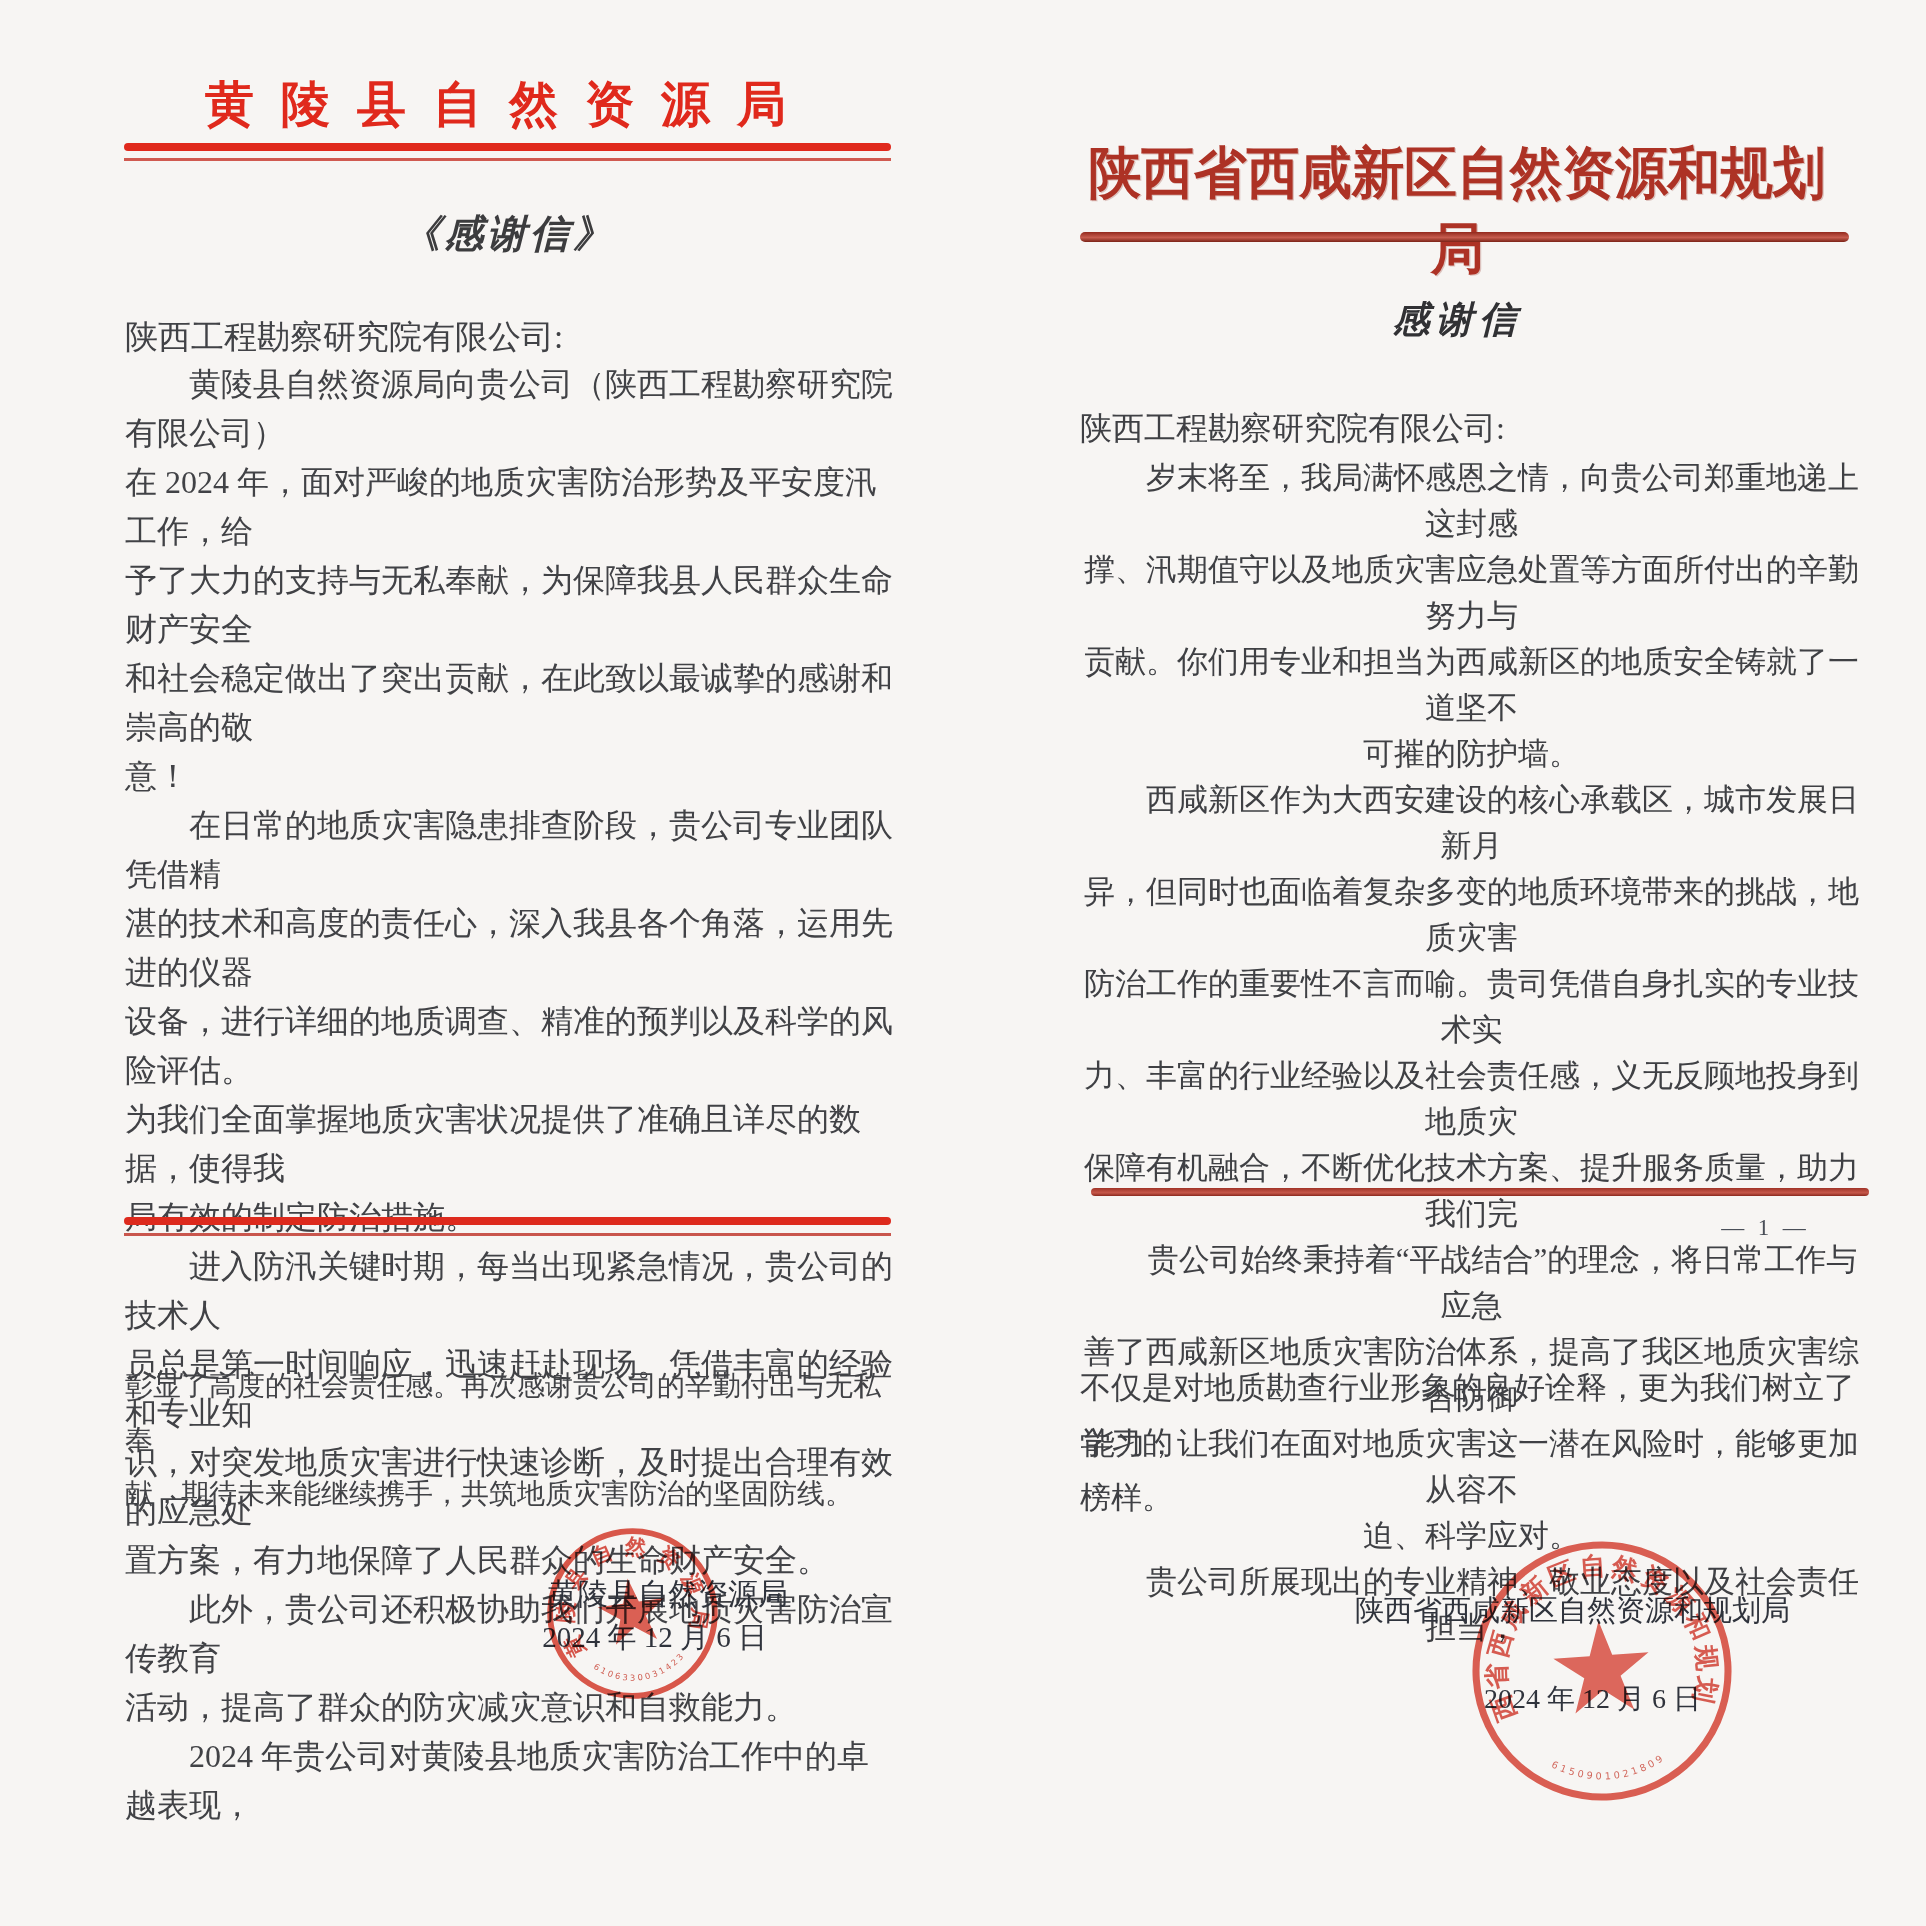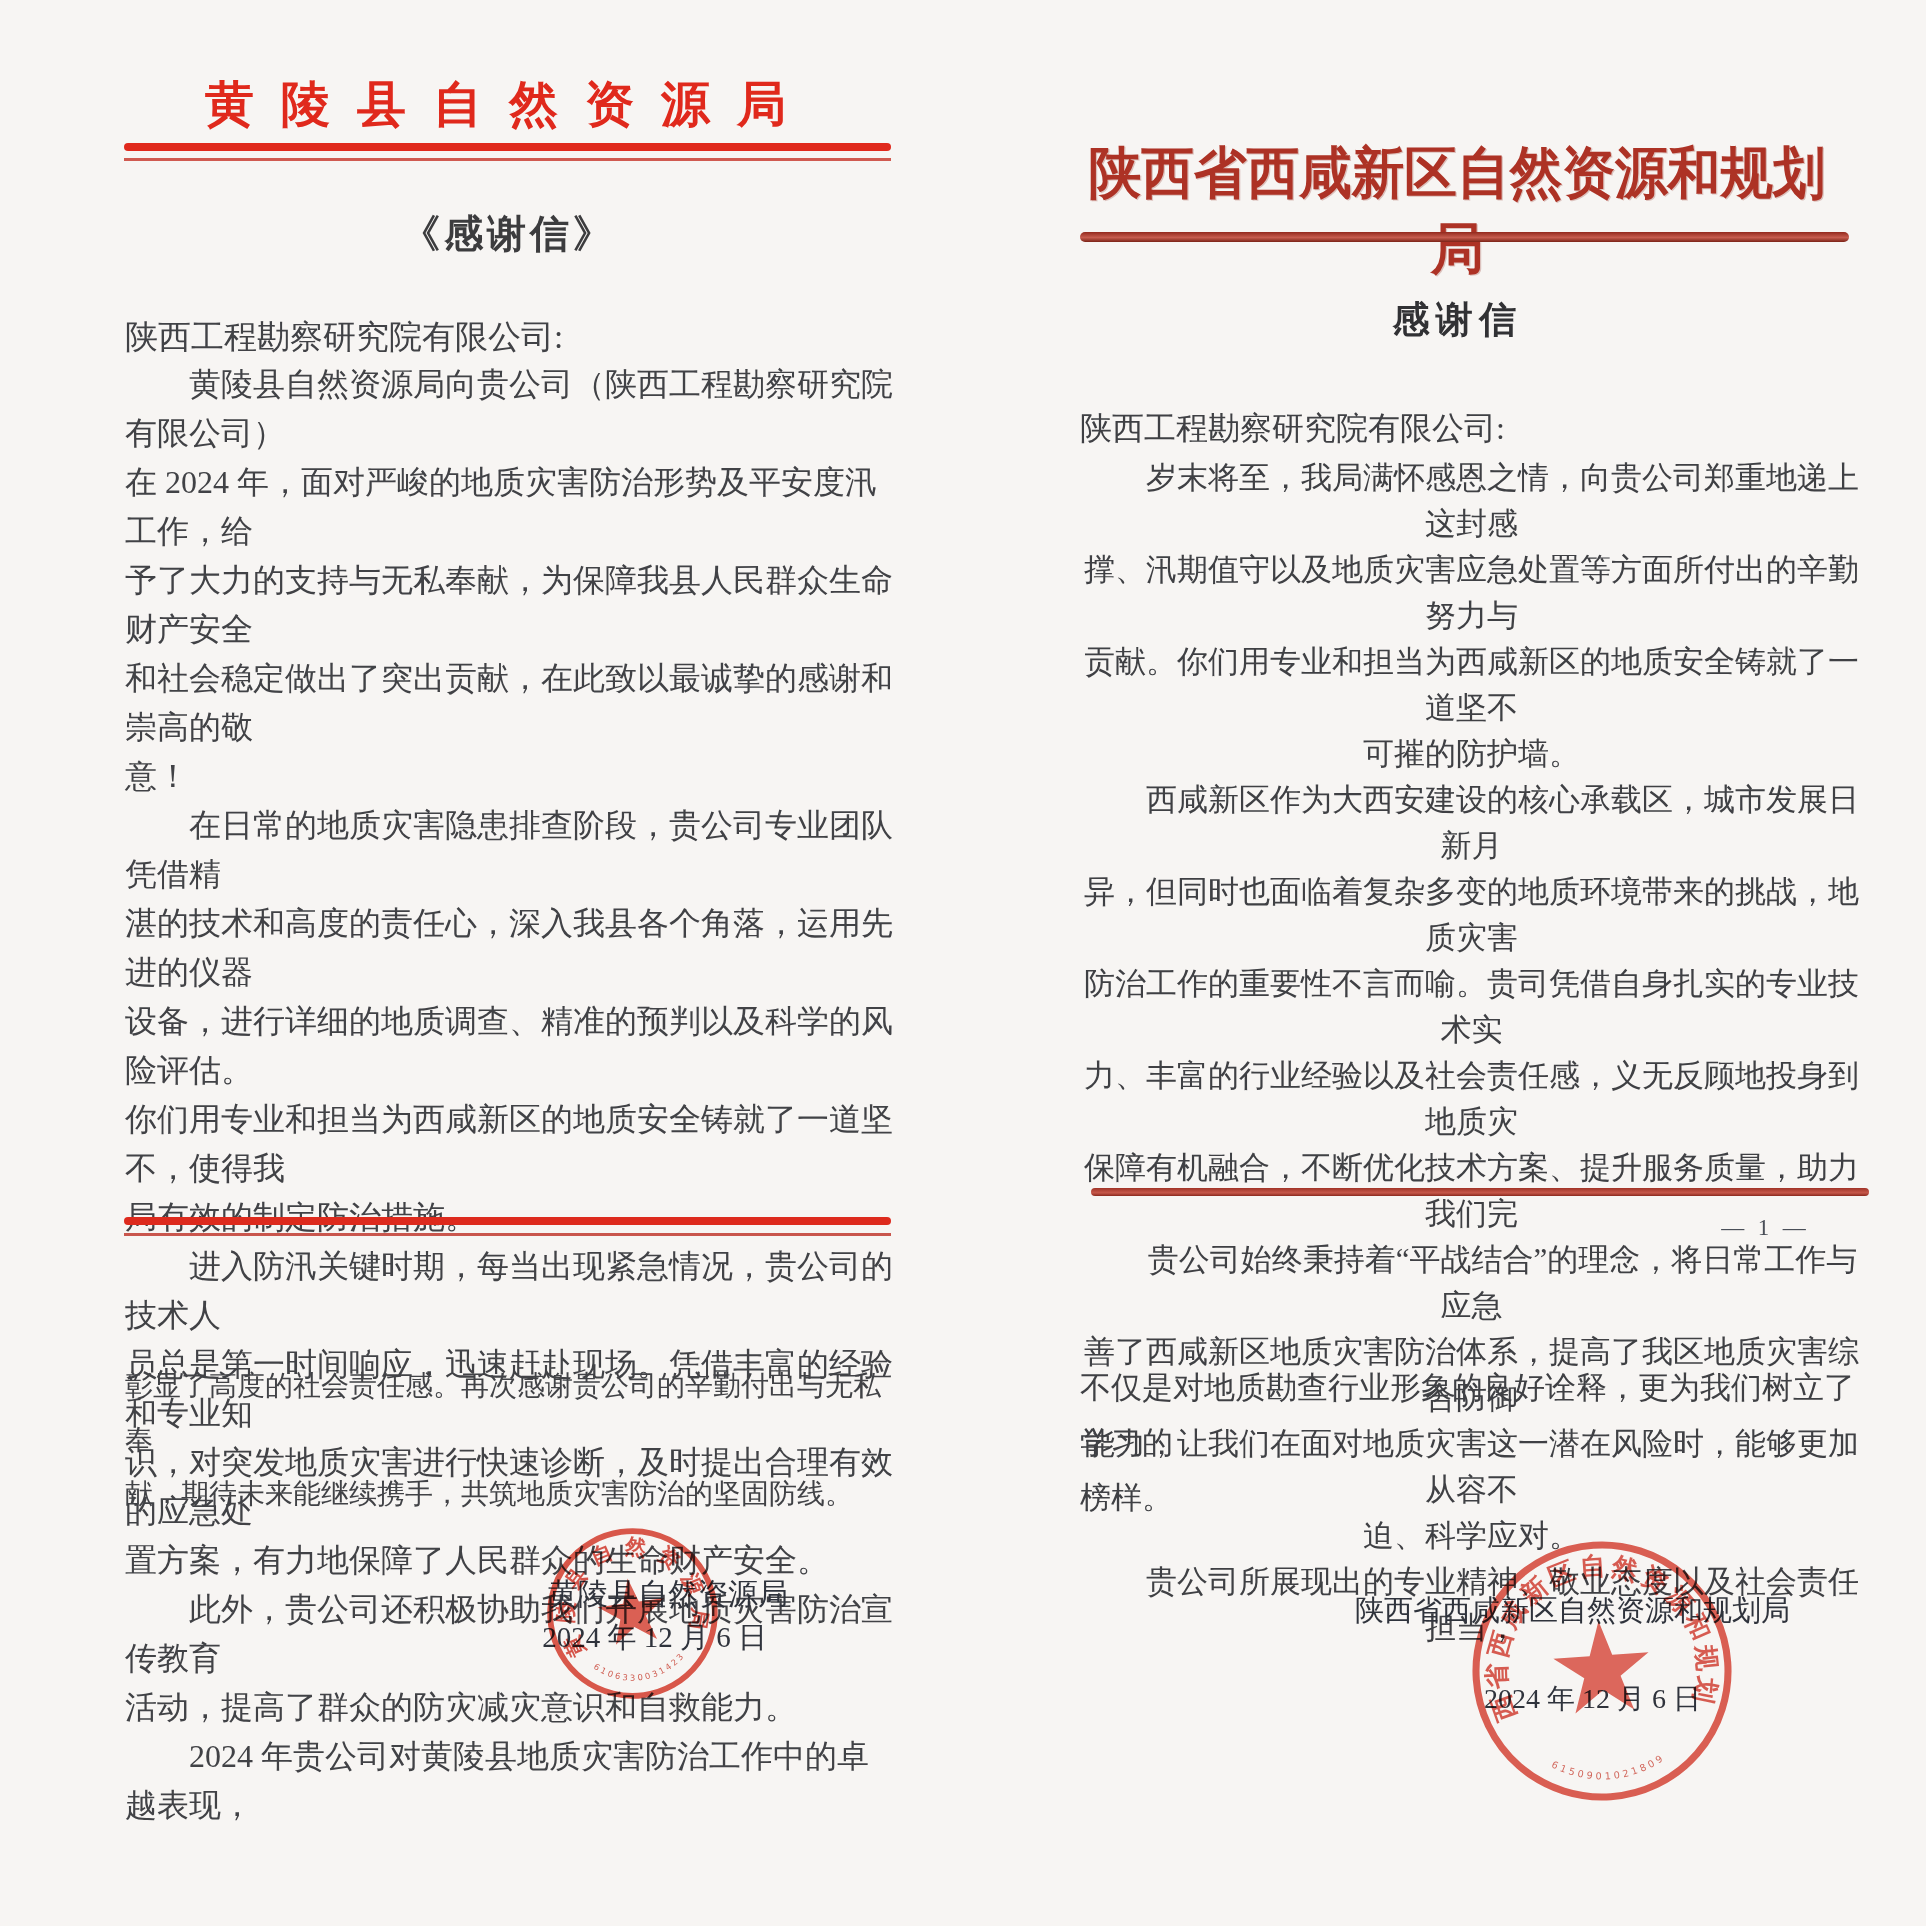--- a/index.html
+++ b/index.html
@@ -2,21 +2,21 @@
 <html style="font-size:10.3px"><head>
 <meta charset="utf-8">
 <style>
   html,body{margin:0;padding:0;}
   body{
     width:1926px;height:1926px;position:relative;overflow:hidden;
     background:#f7f5f3;
     font-family:"Liberation Serif","DejaVu Serif",serif;
   }
   .abs{position:absolute;}
-  .center{text-align:center;}
+  .center{text-align:center;font-style:italic;}
   
   .l-header{
     left:96px;top:72px;width:799px;text-align:center;
     font-size:49px;font-weight:bold;color:#e0291c;letter-spacing:27px;text-indent:27px;
   }
   .l-line-thick{left:124px;top:143px;width:767px;height:8.3px;background:#e0291c;border-radius:4.5px;}
   .l-line-thin {left:124px;top:158px;width:767px;height:2.6px;background:#d05a50;}
   .l-title{left:109px;top:207px;width:799px;font-size:39px;font-weight:bold;color:#3c3c3e;letter-spacing:3.9px;}
   .l-salutation{left:125px;top:315px;font-size:33px;color:#414246;}
   .l-body{left:125px;top:360px;width:774px;font-size:32px;line-height:49px;color:#414246;}
@@ -64,21 +64,21 @@
 
 <div class="abs l-body">
     <div class="line">　　黄陵县自然资源局向贵公司（陕西工程勘察研究院有限公司）</div>
     <div class="line">在 2024 年，面对严峻的地质灾害防治形势及平安度汛工作，给</div>
     <div class="line">予了大力的支持与无私奉献，为保障我县人民群众生命财产安全</div>
     <div class="line">和社会稳定做出了突出贡献，在此致以最诚挚的感谢和崇高的敬</div>
     <div class="line">意！</div>
     <div class="line">　　在日常的地质灾害隐患排查阶段，贵公司专业团队凭借精</div>
     <div class="line">湛的技术和高度的责任心，深入我县各个角落，运用先进的仪器</div>
     <div class="line">设备，进行详细的地质调查、精准的预判以及科学的风险评估。</div>
-    <div class="line">你们用专业和担当为西咸新区的地质安全铸就了一道坚不，使得我</div>
+    <div class="line">为我们全面掌握地质灾害状况提供了准确且详尽的数据，使得我</div>
     <div class="line">局有效的制定防治措施。</div>
     <div class="line">　　进入防汛关键时期，每当出现紧急情况，贵公司的技术人</div>
     <div class="line">员总是第一时间响应，迅速赶赴现场。凭借丰富的经验和专业知</div>
     <div class="line">识，对突发地质灾害进行快速诊断，及时提出合理有效的应急处</div>
     <div class="line">置方案，有力地保障了人民群众的生命财产安全。</div>
     <div class="line">　　此外，贵公司还积极协助我们开展地质灾害防治宣传教育</div>
     <div class="line">活动，提高了群众的防灾减灾意识和自救能力。</div>
     <div class="line">　　2024 年贵公司对黄陵县地质灾害防治工作中的卓越表现，</div>
   </div>
 

